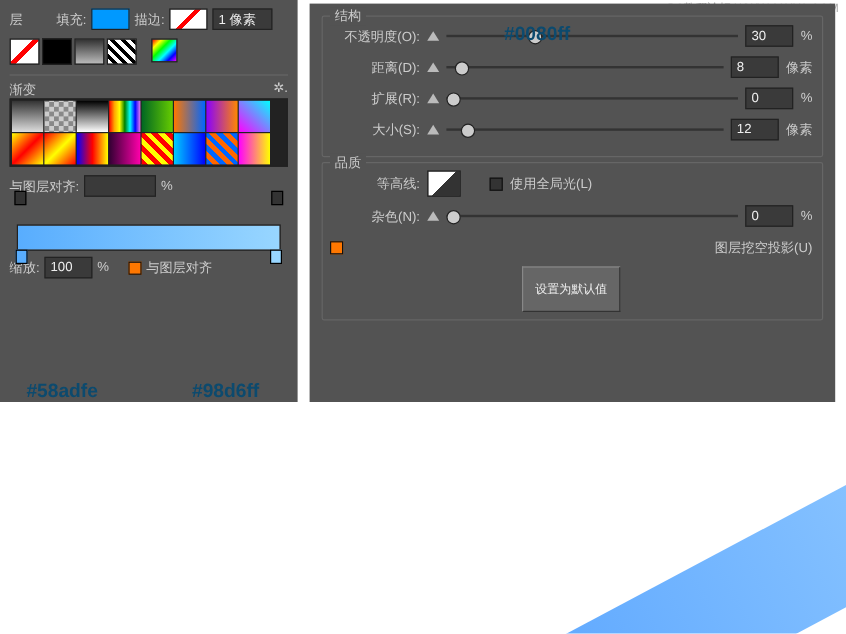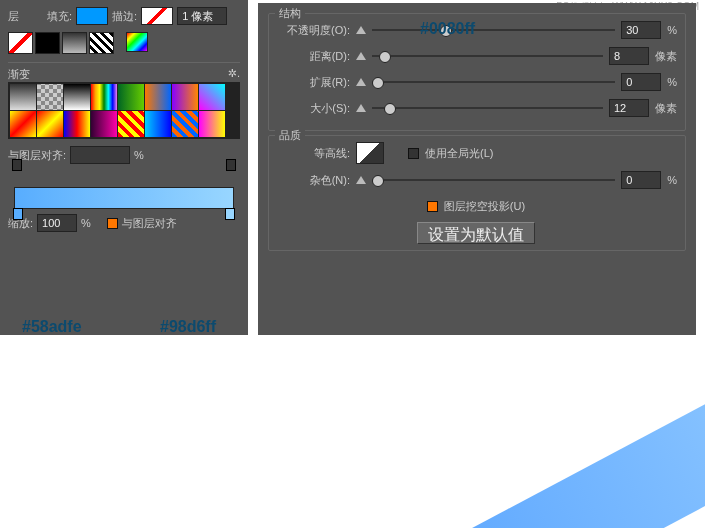--- a/index.html
+++ b/index.html
@@ -34,21 +34,21 @@
 .slider::after{content:"";position:absolute;width:10px;height:10px;background:#ccc;border-radius:50%;top:-4px;left:var(--p,30%);border:1px solid #222}
 .link-tri{width:0;height:0;border-left:5px solid transparent;border-right:5px solid transparent;border-bottom:8px solid #bbb;display:inline-block}
 .annot{position:absolute;color:#0c4a6e;font-size:16px;font-weight:bold}
 .fieldset{border:1px solid #666;border-radius:2px;margin:4px 0;padding:6px 8px 6px 6px;position:relative}
 .legend{position:absolute;top:-8px;left:6px;background:#535353;padding:0 4px;font-size:11px}
 .frow{display:flex;align-items:center;gap:6px;margin-bottom:6px;min-height:20px}
 .rlbl{width:75px;text-align:right;color:#ccc}
 .dial{width:28px;height:28px;border:1px solid #222;border-radius:50%;background:#3a3a3a;position:relative}
 .dial::after{content:"";position:absolute;width:1px;height:11px;background:#ddd;left:50%;top:2px;transform-origin:bottom;transform:rotate(0deg)}
 .contour{width:28px;height:22px;background:linear-gradient(135deg,#fff 50%,#333 50%);border:1px solid #222}
-.btn{background:#666;border:1px solid #333;border-top-color:#888;border-left-color:#888;color:#eee;padding:2px 10px;font-size:16px;height:22px}
+.btn{background:#666;border:1px solid #333;border-top-color:#888;border-left-color:#888;color:#eee;padding:2px 10px;font-size:10px;height:38px}
 .btnrow{display:flex;justify-content:center;gap:12px;margin-top:6px}
 .watermark{position:absolute;top:0;right:6px;font-size:10px;color:#aaa}
 .diag{position:absolute;width:420px;height:90px;background:linear-gradient(90deg,#5aa5ff,#8fc8ff);transform:rotate(-28deg);right:-120px;bottom:-20px}
 .unit{color:#ccc;font-size:11px}
 </style>
 </head>
 <body>
 
 <div class="watermark">PS教程论坛  WWW.16XX8.COM</div>
 <div class="diag"></div>
@@ -158,21 +158,21 @@
       <span class="cb"></span>
       <span class="lbl">使用全局光(L)</span>
     </div>
     <div class="frow">
       <span class="rlbl">杂色(N):</span>
       <span class="link-tri"></span>
       <span class="slider" style="--p:0%"></span>
       <input class="inp" value="0" style="">
       <span class="unit">%</span>
     </div>
-    <div class="frow" style="justify-content:center">
+    <div class="frow" style="justify-content:space-between">
       <span class="cb on"></span>
       <span class="lbl">图层挖空投影(U)</span>
     </div>
     <div class="btnrow">
       <button class="btn">设置为默认值</button>
     </div>
   </div>
 </div>
 
 <div class="annot" style="left:420px;top:20px">#0080ff</div>

